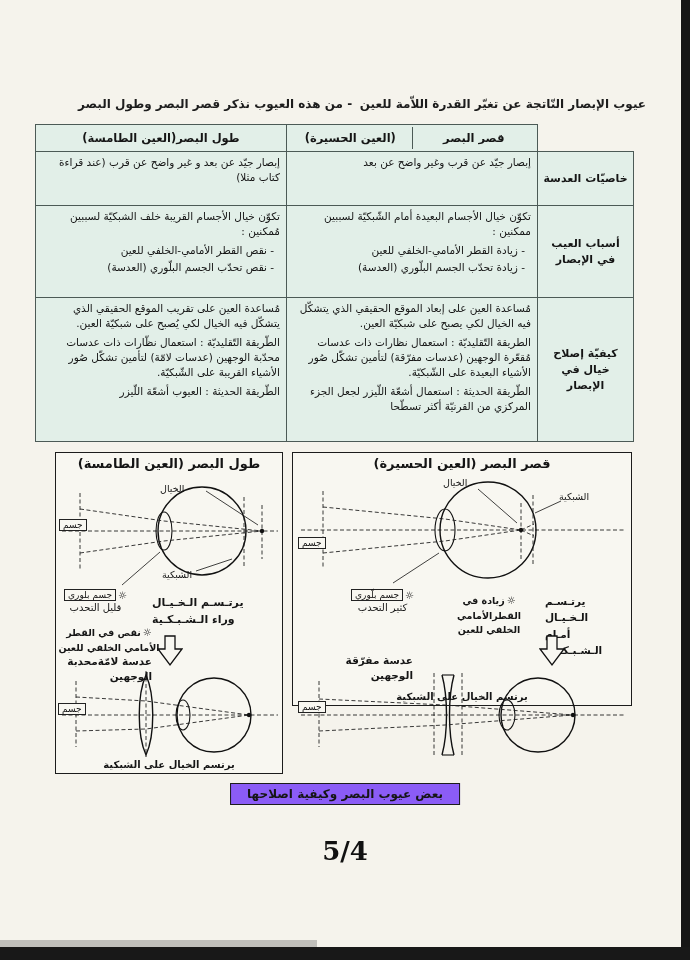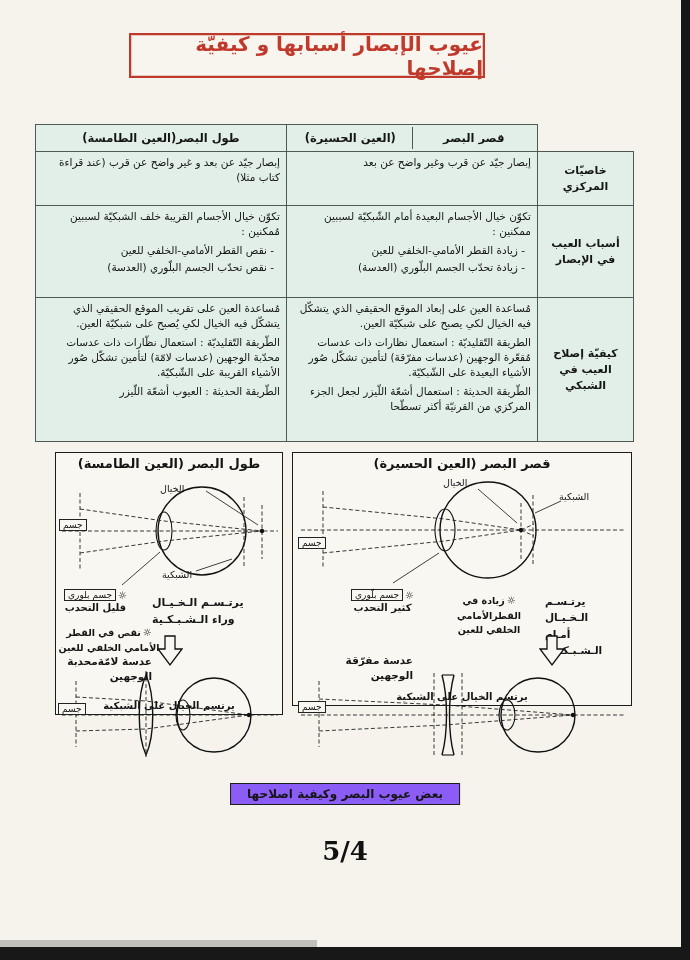--- a/index.html
+++ b/index.html
@@ -30,40 +30,40 @@
   td.label-cell { text-align:center; font-weight:bold; font-size:11px; vertical-align:middle; padding:3px 3px; line-height:1.45; }
   tr.tr-header { height:24px; }
   tr.tr-vision { height:54px; }
   tr.tr-causes { height:92px; }
   tr.tr-correction { height:144px; }
   .main-table p { margin:0 0 4px 0; }
   .main-table p.bullet { margin:1px 6px 2px 0; }
 
   
   .diagram-box { position:absolute; border:1.5px solid #1c1c1c; background:#f8f7f1; }
-  .box-hyper { left:55px; top:452px; width:228px; height:263px; }
+  .box-hyper { left:55px; top:452px; width:228px; height:322px; }
   .box-myo   { left:292px; top:452px; width:340px; height:254px; }
   .diagram-title { position:absolute; top:3px; left:0; width:100%; text-align:center;
     font-weight:bold; font-size:13px; letter-spacing:0.5px; }
   .dsvg { position:absolute; left:0; }
   .svg-a { top:22px; width:228px; height:112px; }
   .svg-b { top:214px; width:228px; height:92px; }
   .svg-c { top:22px; width:340px; height:110px; }
   .svg-d { top:214px; width:340px; height:92px; }
   .solid { fill:none; stroke:#111; stroke-width:1.4; }
   .thin  { stroke-width:1.1; }
   .dash  { fill:none; stroke:#222; stroke-width:0.9; stroke-dasharray:4 2.5; }
   .thinline { stroke:#111; stroke-width:0.8; }
   .dot { fill:#111; stroke:none; }
 
   .dlabel { position:absolute; font-size:9.5px; white-space:nowrap; }
   .boxed { display:inline-block; border:1px solid #222; padding:0 3px; font-size:9px; background:#f8f7f1; }
   .marker { font-size:10px; margin-left:2px; }
   .mrow { display:flex; align-items:center; }
-  .boldline { font-weight:bold; font-size:10px; text-align:center; margin-top:1px; }
+  .boldline { font-weight:normal; font-size:10px; text-align:center; margin-top:1px; }
   .cap-top { position:absolute; font-weight:bold; font-size:11px; text-align:left; line-height:1.55; }
   .cause   { position:absolute; font-weight:bold; font-size:9.5px; text-align:center; line-height:1.55; }
   .corr    { position:absolute; font-weight:bold; font-size:10.5px; text-align:right; line-height:1.4; }
   .down-arrow { position:absolute; width:26px; height:32px; }
   .cap-bottom { position:absolute; left:0; right:0; bottom:3px; text-align:center; font-weight:bold; font-size:10px; }
 
   
   .footer-caption { position:absolute; top:783px; left:50%; transform:translateX(-50%);
     border:1.5px solid #1c1c1c; background:#8b5cf6; padding:3px 16px; font-weight:bold; font-size:12px; white-space:nowrap; }
   .page-number { position:absolute; top:836px; left:0; width:100%; text-align:center;
@@ -72,25 +72,24 @@
   
   .edge-right { position:absolute; right:0; top:0; width:9px; height:100%; background:#161616; }
   .edge-bottom { position:absolute; left:0; bottom:0; width:100%; height:13px; background:#181818; }
   .edge-smudge { position:absolute; left:0; bottom:13px; width:46%; height:7px; background:rgba(40,40,40,0.25); }
 </style>
 </head>
 <body>
 
 <div class="page">
 
-  <div class="title-box">
-    <span>عيوب الإبصار أسبابها و كيفيّة إصلاحها</span>
-  </div>
 
   <div class="subtitle">
+    <span>عيوب الإبصار النّاتجة عن تغيّر القدرة اللاّمة للعين</span>
+    <span>-  من هذه العيوب نذكر قصر البصر وطول البصر</span>
   </div>
 
   <table class="main-table" dir="rtl">
     <colgroup>
         <col class="col-label">
         <col class="col-myopia">
         <col class="col-hyper">
       </colgroup>
     <tbody>
       <tr class="tr-header">
@@ -98,21 +97,21 @@
         <td class="header-cell">
           <div class="split-header">
             <span>قصر البصر</span>
             <span>(العين الحسيرة)</span>
           </div>
         </td>
         <td class="header-cell">طول البصر(العين الطامسة)</td>
       </tr>
 
       <tr class="tr-vision">
-        <td class="label-cell">خاصيّات المركزي</td>
+        <td class="label-cell">خاصيّات العدسة</td>
         <td>
           <p>إبصار جيّد عن قرب وغير واضح عن بعد</p>
         </td>
         <td>
           <p>إبصار جيّد عن بعد و غير واضح عن قرب (عند قراءة كتاب مثلا)</p>
         </td>
       </tr>
 
       <tr class="tr-causes">
         <td class="label-cell">أسباب العيب في الإبصار</td>
@@ -122,21 +121,21 @@
           <p class="bullet">- زيادة تحدّب الجسم البلّوري (العدسة)</p>
         </td>
         <td>
           <p>تكوّن خيال الأجسام القريبة خلف الشبكيّة لسببين مُمكنين :</p>
           <p class="bullet">- نقص القطر الأمامي-الخلفي للعين</p>
           <p class="bullet">- نقص تحدّب الجسم البلّوري (العدسة)</p>
         </td>
       </tr>
 
       <tr class="tr-correction">
-        <td class="label-cell">كيفيّة إصلاح العيب في الشبكي</td>
+        <td class="label-cell">كيفيّة إصلاح خيال في الإبصار</td>
         <td>
           <p>مُساعدة العين على إبعاد الموقع الحقيقي الذي يتشكّل فيه الخيال لكي يصبح على شبكيّة العين.</p>
           <p>الطريقة التّقليديّة : استعمال نظارات ذات عدسات مُقعّرة الوجهين (عدسات مفرّقة) لتأمين تشكّل صُور الأشياء البعيدة على الشّبكيّة.</p>
           <p>الطّريقة الحديثة : استعمال أشعّة اللّيزر لجعل الجزء المركزي من القرنيّة أكثر تسطّحا</p>
         </td>
         <td>
           <p>مُساعدة العين على تقريب الموقع الحقيقي الذي يتشكّل فيه الخيال لكي يُصبح على شبكيّة العين.</p>
           <p>الطّريقة التّقليديّة : استعمال نظّارات ذات عدسات محدّبة الوجهين (عدسات لامّة) لتأمين تشكّل صُور الأشياء القريبة على الشّبكيّة.</p>
           <p>الطّريقة الحديثة : العيوب أشعّة اللّيزر</p>
         </td>

